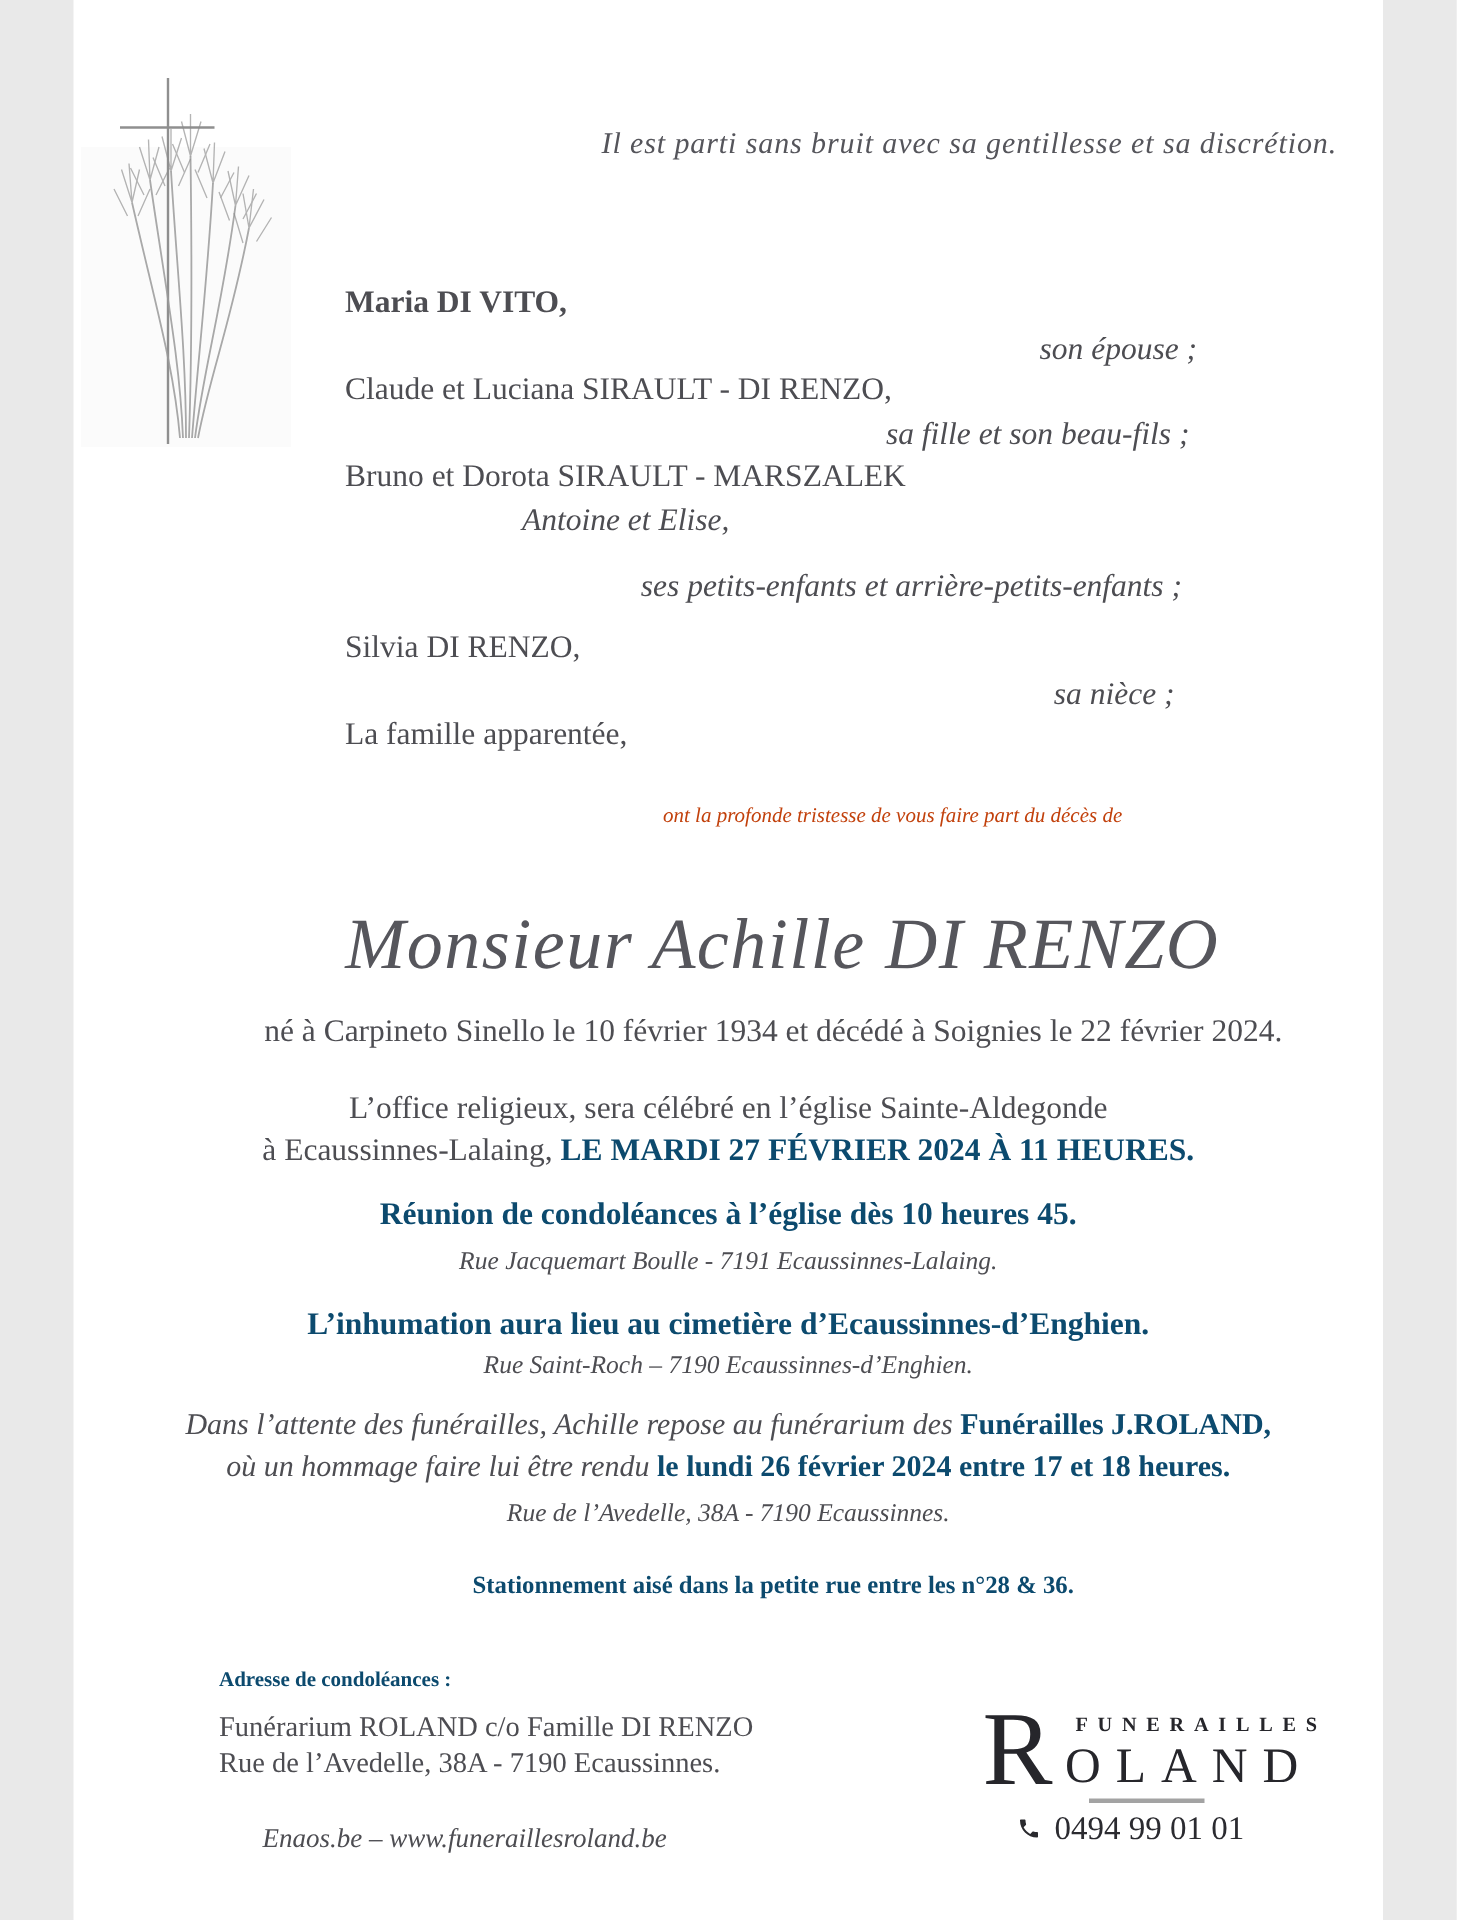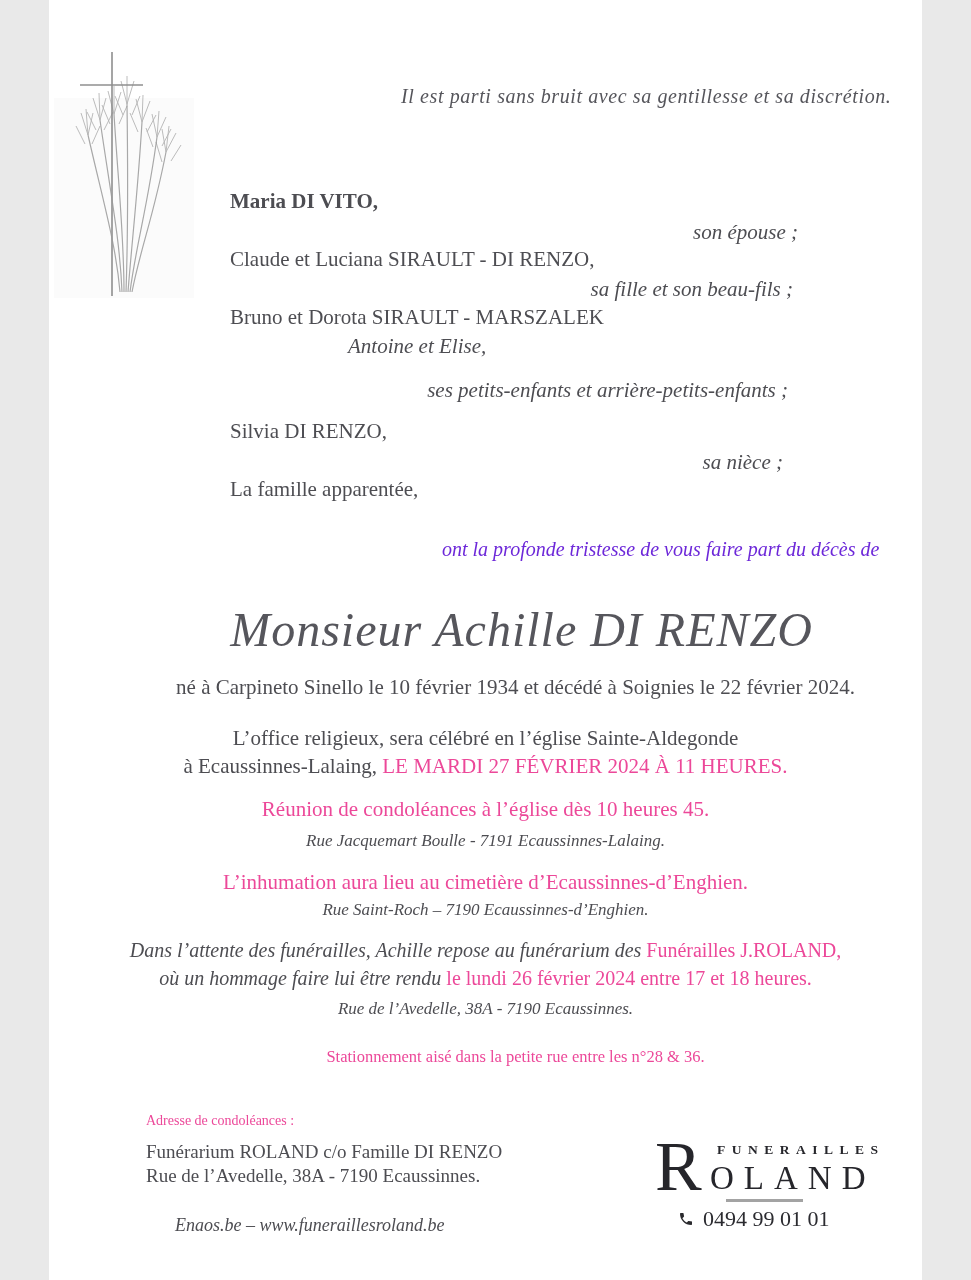--- a/index.html
+++ b/index.html
@@ -3,31 +3,31 @@
 <meta charset="utf-8">
 <style>
   html,body { margin:0; padding:0; background:#e9e9e9; }
   .page {
     position:relative; width:873px; height:1280px; background:#ffffff;
     font-family:"Liberation Serif","DejaVu Serif",serif;
     overflow:hidden; margin:0 auto;
   }
   .t { position:absolute; white-space:nowrap; color:#4d4d52; font-size:21px; line-height:1.2; }
   .it { font-style:italic; }
-  .b  { font-weight:normal; color:#ec4899; }
+  .b  { font-weight:bold; color:#0c4a6e; }
   .center { left:0; width:100%; text-align:center; }
   .right  { left:0; right:124px; text-align:right; }
   .small  { font-size:17px; }
   .quote { font-size:20px; letter-spacing:0.6px; color:#55555b; }
   .title {
     font-size:48px; font-style:italic; letter-spacing:1px; color:#56565c;
     padding-left:36px;
   }
   .lifedates { padding-left:30px; font-size:21px; }
-  .announce { font-size:20px; color:#6d28d9; }
+  .announce { font-size:14px; color:#c2410c; }
   .logo { position:absolute; left:604px; top:1138px; width:235px; height:110px; color:#26262b; }
   .logo-top { position:absolute; left:64px; top:4px; font-size:13.5px; letter-spacing:6.5px; font-weight:bold; }
   .logo-initial { position:absolute; left:2px; top:-6px; font-size:70px; line-height:1; }
   .logo-rest { position:absolute; left:57px; top:22px; font-size:33px; letter-spacing:10px; }
   .logo-underline { position:absolute; left:73px; top:61px; width:77px; height:2.5px; background:#a3a3a3; }
   .logo-phone { position:absolute; left:25px; top:68px; font-size:22px; display:flex; align-items:center; gap:9px; color:#2b2b30; }
   .artwork { position:absolute; left:5px; top:40px; }
 </style>
 </head>
 <body>

